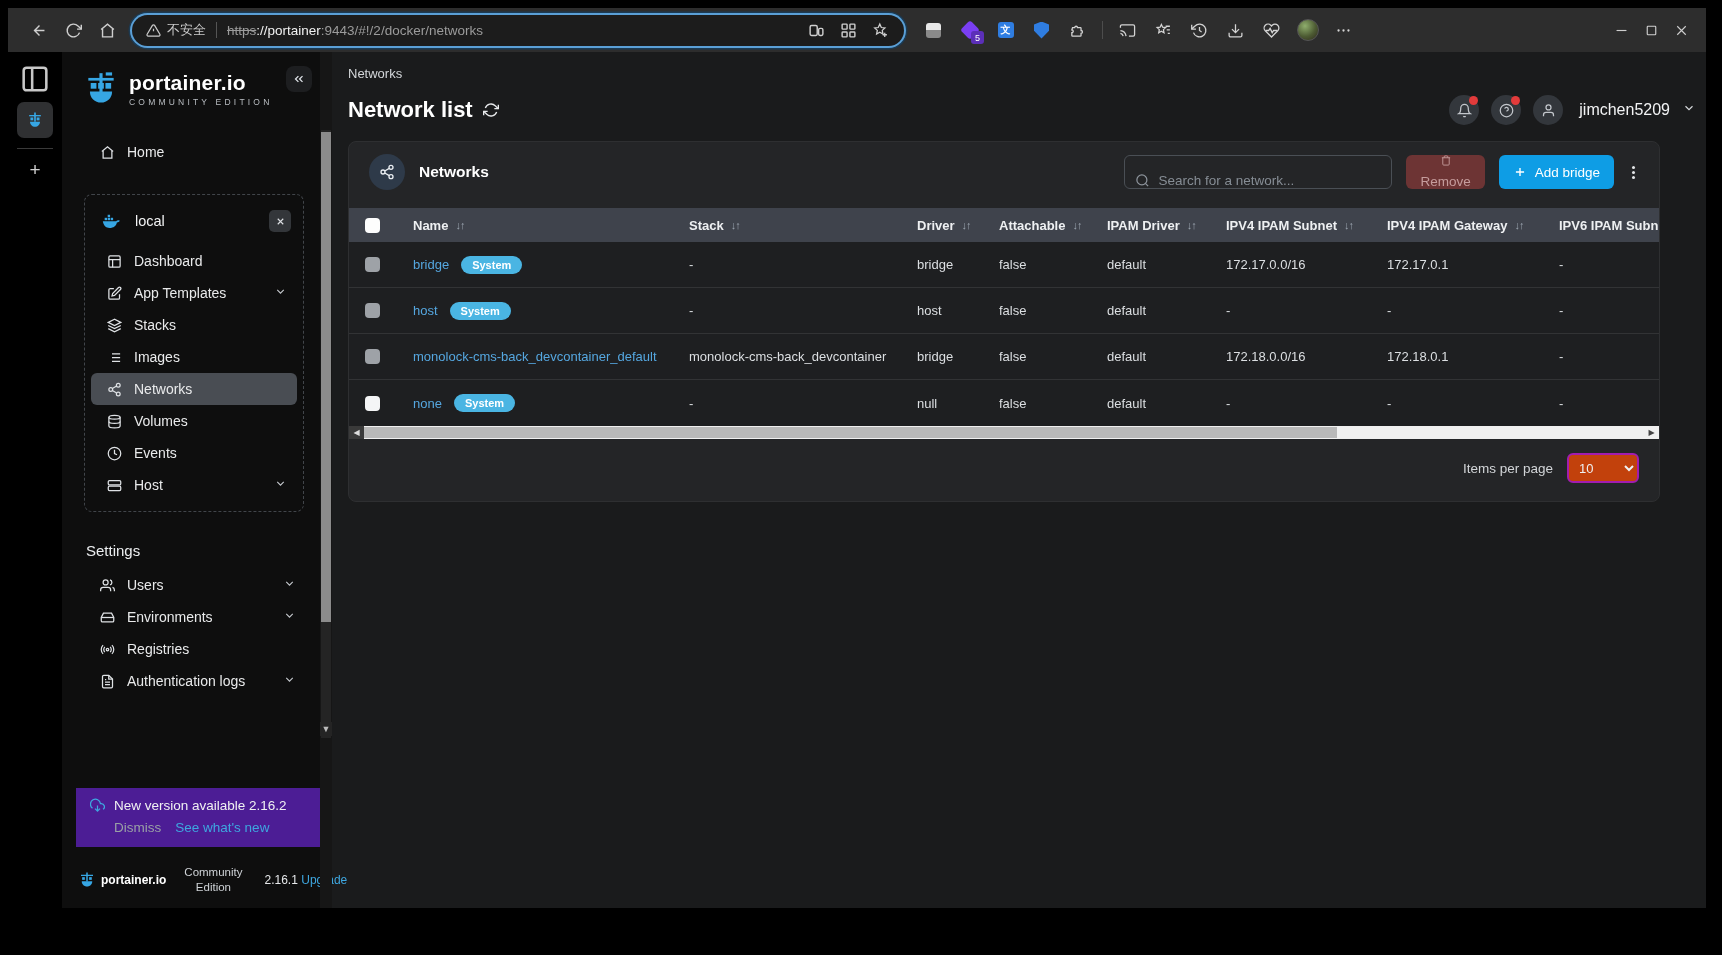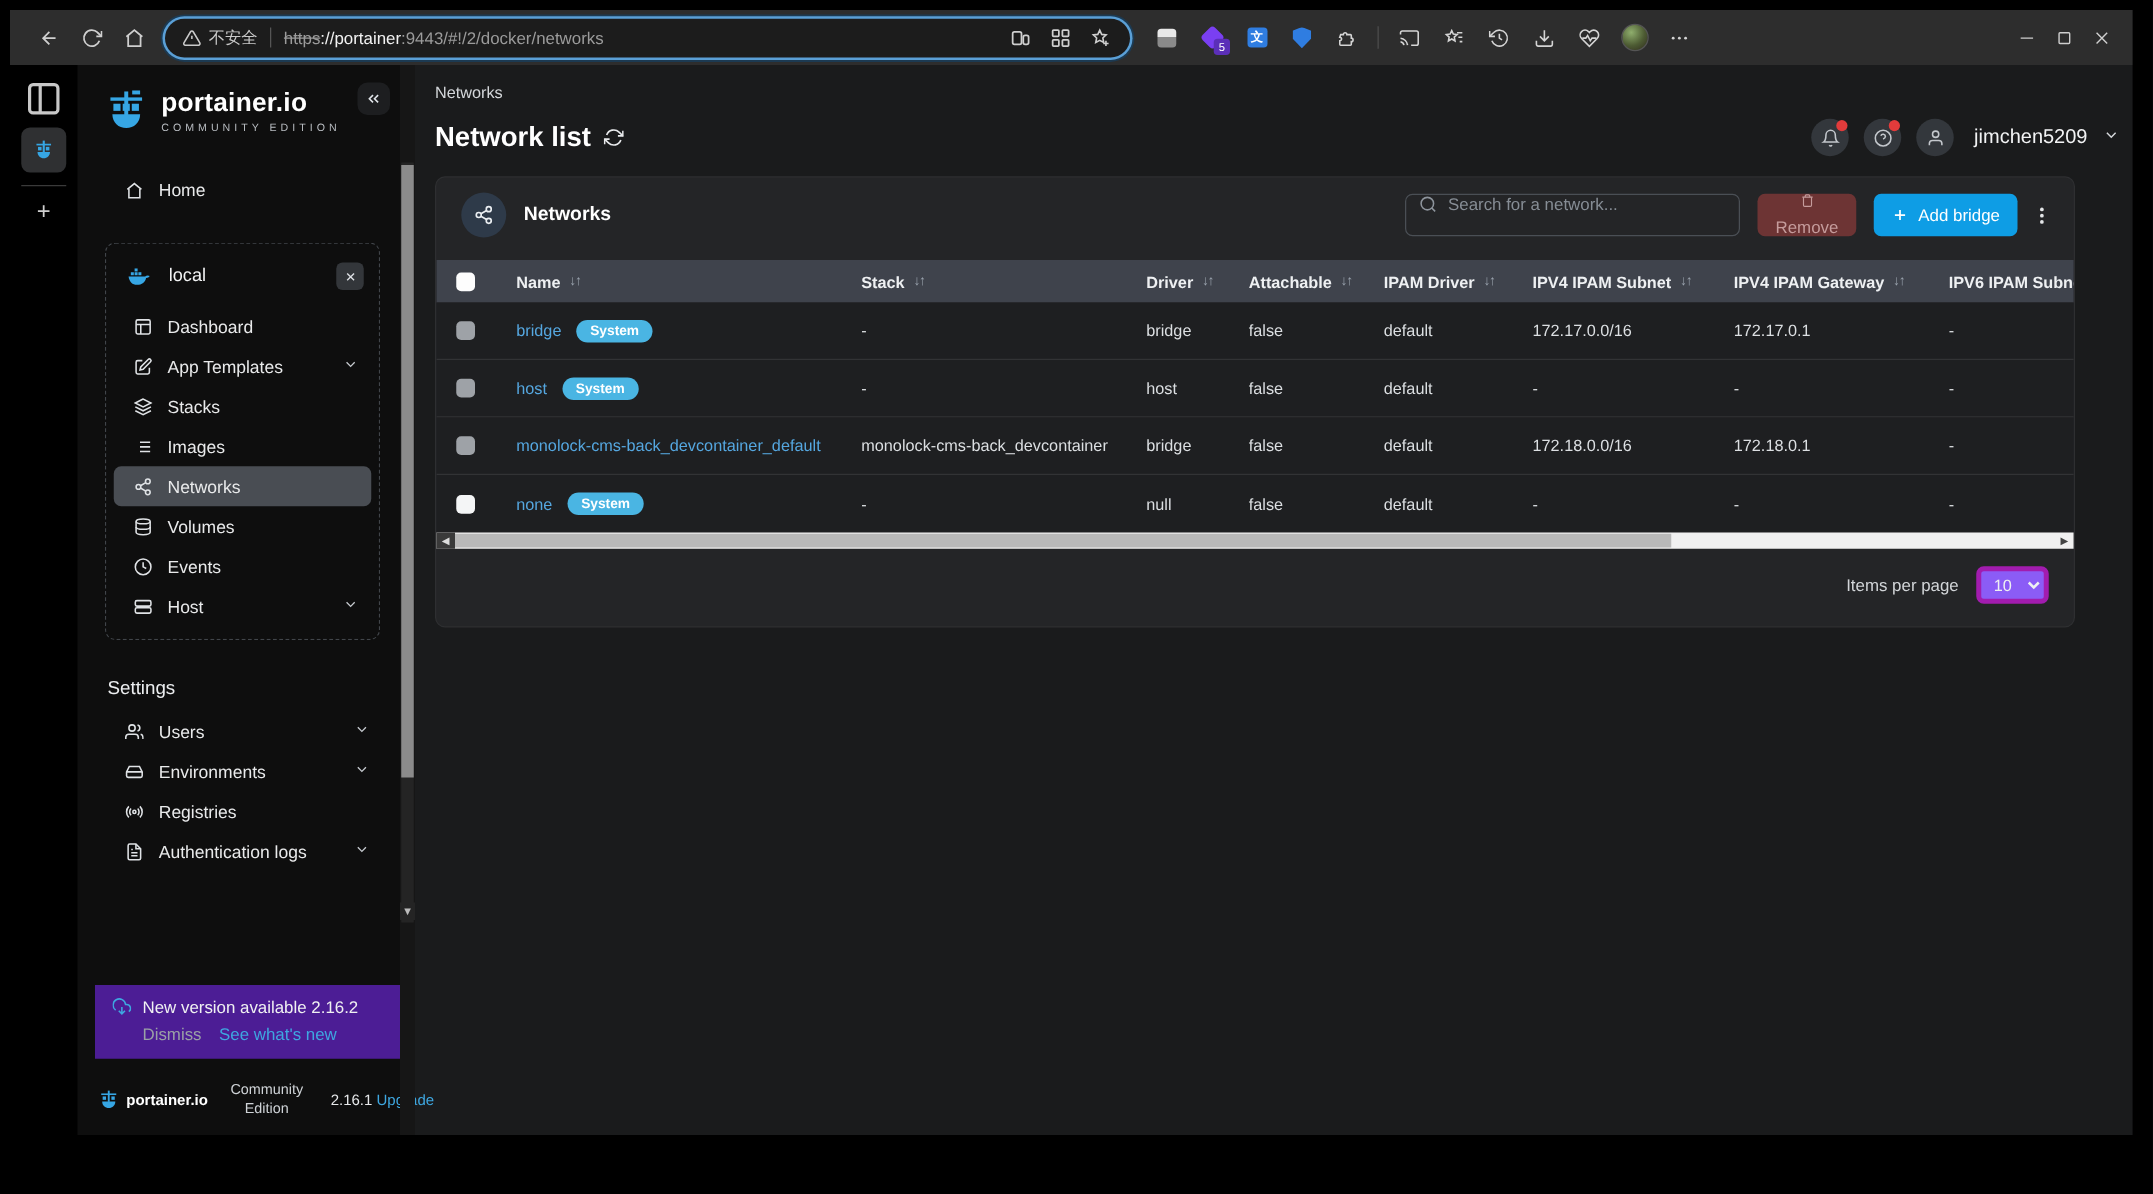--- a/index.html
+++ b/index.html
@@ -99,21 +99,21 @@
   .red-dot { position:absolute; top:1px; right:1px; width:9px; height:9px; border-radius:50%; background:var(--notif-red,#e23b3b); }
   .username { font-size:16px; color:#f2f3f4; margin-left:4px; }
   .hdr-chev svg { width:14px; height:14px; color:#d6d9dc; }
 
   .panel { margin-top:16px; width:1312px; background:#242527; border-radius:8px; border:1px solid #2e2f31; overflow:hidden; }
   .panel-head { display:flex; align-items:center; padding:12px 20px; }
   .panel-icon { width:36px; height:36px; border-radius:50%; background:#2e3a49; color:#e9edf1; display:flex; align-items:center; justify-content:center; }
   .panel-icon svg { width:16px; height:16px; }
   .panel-title { font-size:15.5px; font-weight:bold; color:#fff; margin-left:14px; }
   .panel-actions { margin-left:auto; display:flex; align-items:center; gap:14px; }
-  .searchbox { width:268px; height:34px; border:1px solid #4a4f55; border-radius:6px; display:flex; align-items:flex-start; padding:0 10px; color:#8d949c; background:transparent;margin-left:15px; }
+  .searchbox { width:268px; height:34px; border:1px solid #4a4f55; border-radius:6px; display:flex; align-items:flex-end; padding:0 10px; color:#8d949c; background:transparent;margin-left:15px; }
   .searchbox svg { width:15px; height:15px; flex:none; }
   .searchbox input { flex:1; margin-left:8px; background:transparent; border:none; outline:none; color:#dfe2e5; font-size:13.5px; }
   .searchbox input::placeholder { color:#868d95; }
   .btn { height:34px; border:none; border-radius:6px; display:flex; align-items:center; gap:8px; padding:0 14px; font-size:13.5px;
     font-family:inherit; }
   .btn svg { width:14px; height:14px; }
   .btn-danger { background:#6d3434; color:#c59c9c;flex-direction:column; }
   .btn-primary { background:var(--accent,#0e9de5); color:#fff; }
   .kebab { color:#e4e6e8; font-size:17px; letter-spacing:0; display:flex; flex-direction:column; gap:2px; align-items:center; padding:2px 4px; }
   .kebab i { width:3px; height:3px; border-radius:50%; background:#e4e6e8; }
@@ -145,21 +145,21 @@
 
   
   .hscroll { display:flex; align-items:stretch; height:13px; background:#f0f0f0; }
   .hs-left { width:15px; background:#3a3a3a; color:#ddd; font-size:8px; display:flex; align-items:center; justify-content:center; flex:none; }
   .hs-track { flex:1; position:relative; }
   .hs-thumb { position:absolute; left:0; top:1px; bottom:1px; width:76%; background:#b9b9b9; }
   .hs-right { width:15px; color:#444; font-size:8px; display:flex; align-items:center; justify-content:center; flex:none; }
 
   .panel-foot { display:flex; align-items:center; justify-content:flex-end; gap:14px; padding:14px 20px 18px; }
   .ipp-label { font-size:13.5px; color:#d2d5d8; }
-  .ipp-select { width:58px; height:30px; background:#8b5cf6; border:4px solid #a21caf; border-radius:6px; color:#eef0f2; font-size:13px; padding:0 6px; font-family:inherit; }
+  .ipp-select { width:72px; height:30px; background:#c2410c; border:2px solid #a21caf; border-radius:6px; color:#eef0f2; font-size:13px; padding:0 6px; font-family:inherit; }
 </style>
 </head>
 <body>
 
 <div class="screen">
   <div class="window">
 
     <div class="toolbar">
       <div class="tb-btn">
           <svg viewBox="0 0 24 24" fill="none" stroke="currentColor" stroke-width="2">

